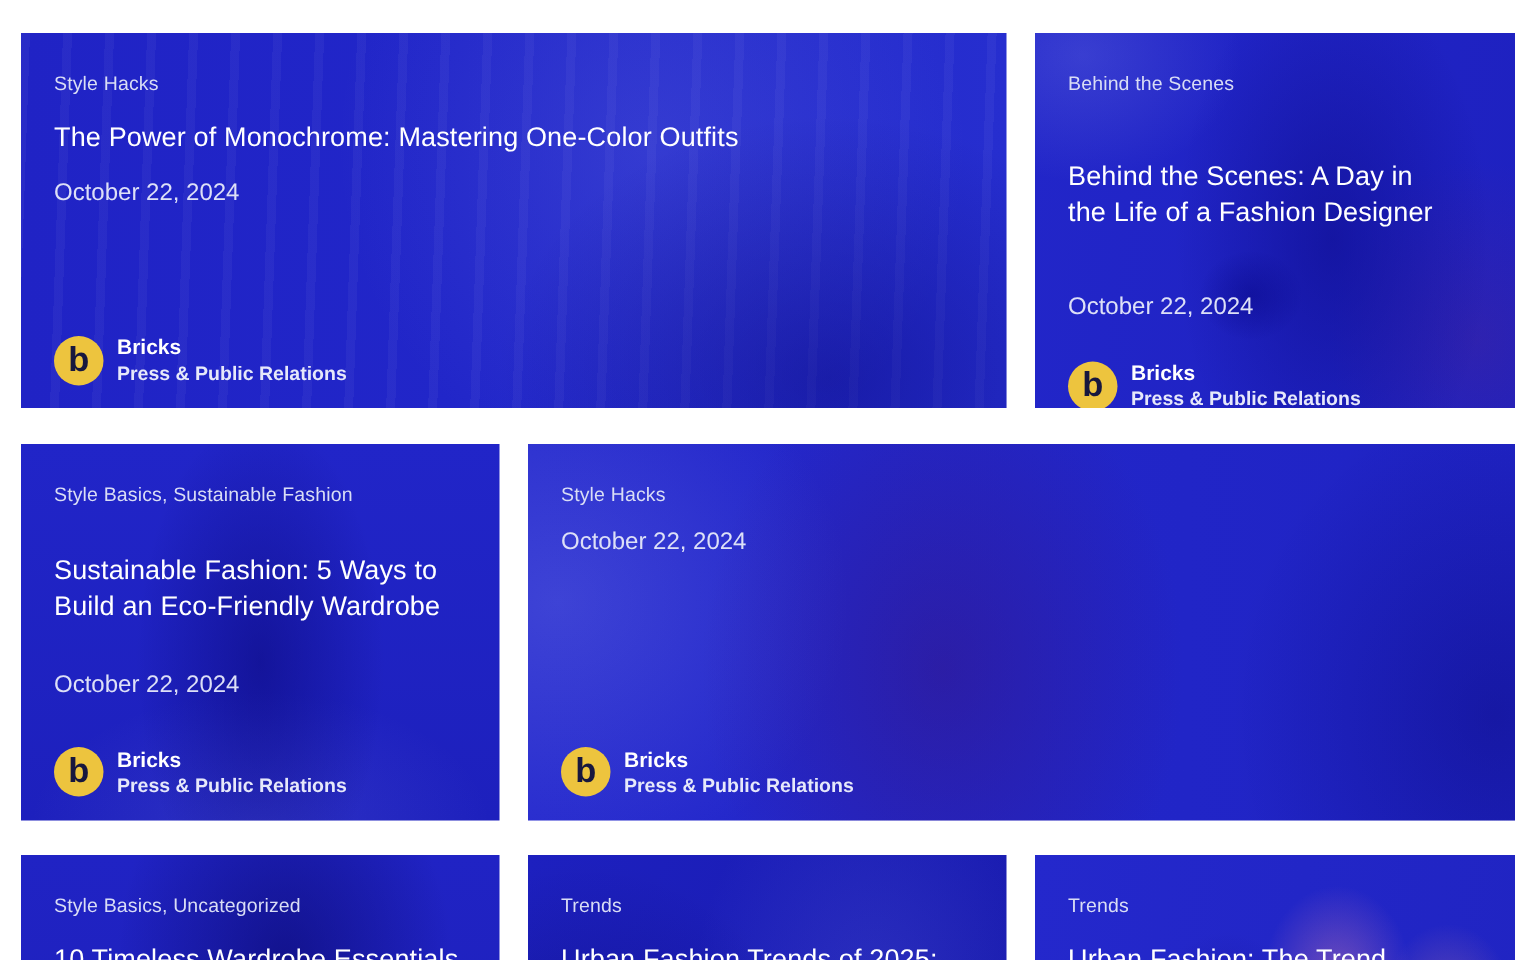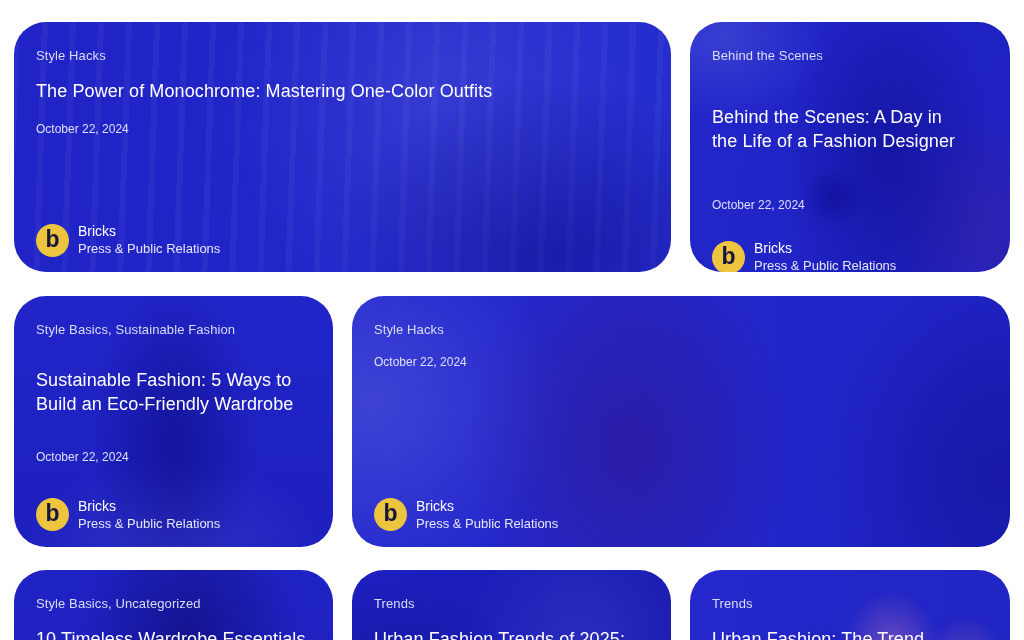--- a/index.html
+++ b/index.html
@@ -20,21 +20,20 @@
     row-gap: 23.5px;
   }
   .card {
     position: relative;
     color: #ffffff;
     padding: 25px 22px 15px 22px;
     display: flex;
     flex-direction: column;
     overflow: hidden;
     cursor: pointer;
-    border-radius: 32px;
   }
   .pos-1 { grid-column: 1 / span 2; grid-row: 1; }
   .pos-2 { grid-column: 3; grid-row: 1; gap: 26px; }
   .pos-3 { grid-column: 1; grid-row: 2; }
   .pos-4 { grid-column: 2 / span 2; grid-row: 2; }
   .pos-5 { grid-column: 1; grid-row: 3; }
   .pos-6 { grid-column: 2; grid-row: 3; }
   .pos-7 { grid-column: 3; grid-row: 3; }
 
   
@@ -85,21 +84,21 @@
     font-size: 18px;
     line-height: 24px;
     font-weight: 400;
     color: #ffffff;
     white-space: pre-line;
     margin-bottom: 17px;
     letter-spacing: 0.1px;
   }
   .date {
     position: relative;
-    font-size: 12px;
+    font-size: 16px;
     line-height: 18px;
     color: #dde0f7;
   }
   .brand {
     position: relative;
     margin-top: auto;
     display: flex;
     align-items: center;
     gap: 9px;
   }
@@ -111,22 +110,22 @@
     color: #17173e;
     display: flex;
     align-items: center;
     justify-content: center;
     font-weight: 800;
     font-size: 23px;
     line-height: 1;
     padding-bottom: 2px;
   }
   .brand-text { display: flex; flex-direction: column; }
-  .brand-name { font-size: 14px; font-weight: 400; line-height: 17px; color: #ffffff; }
-  .brand-tagline { font-size: 13px; line-height: 17px; color: #e6e8fa; }
+  .brand-name { font-size: 14px; font-weight: 700; line-height: 17px; color: #ffffff; }
+  .brand-tagline { font-size: 13px; line-height: 17px; color: #e6e8fa; font-weight: bold; }
 </style>
 </head>
 <body>
 
 <main class="grid">
 
   <article class="card pos-1 bg-1">
     <div class="category">Style Hacks</div>
     <h2 class="title">The Power of Monochrome: Mastering One-Color Outfits</h2>
     <div class="date">October 22, 2024</div>

